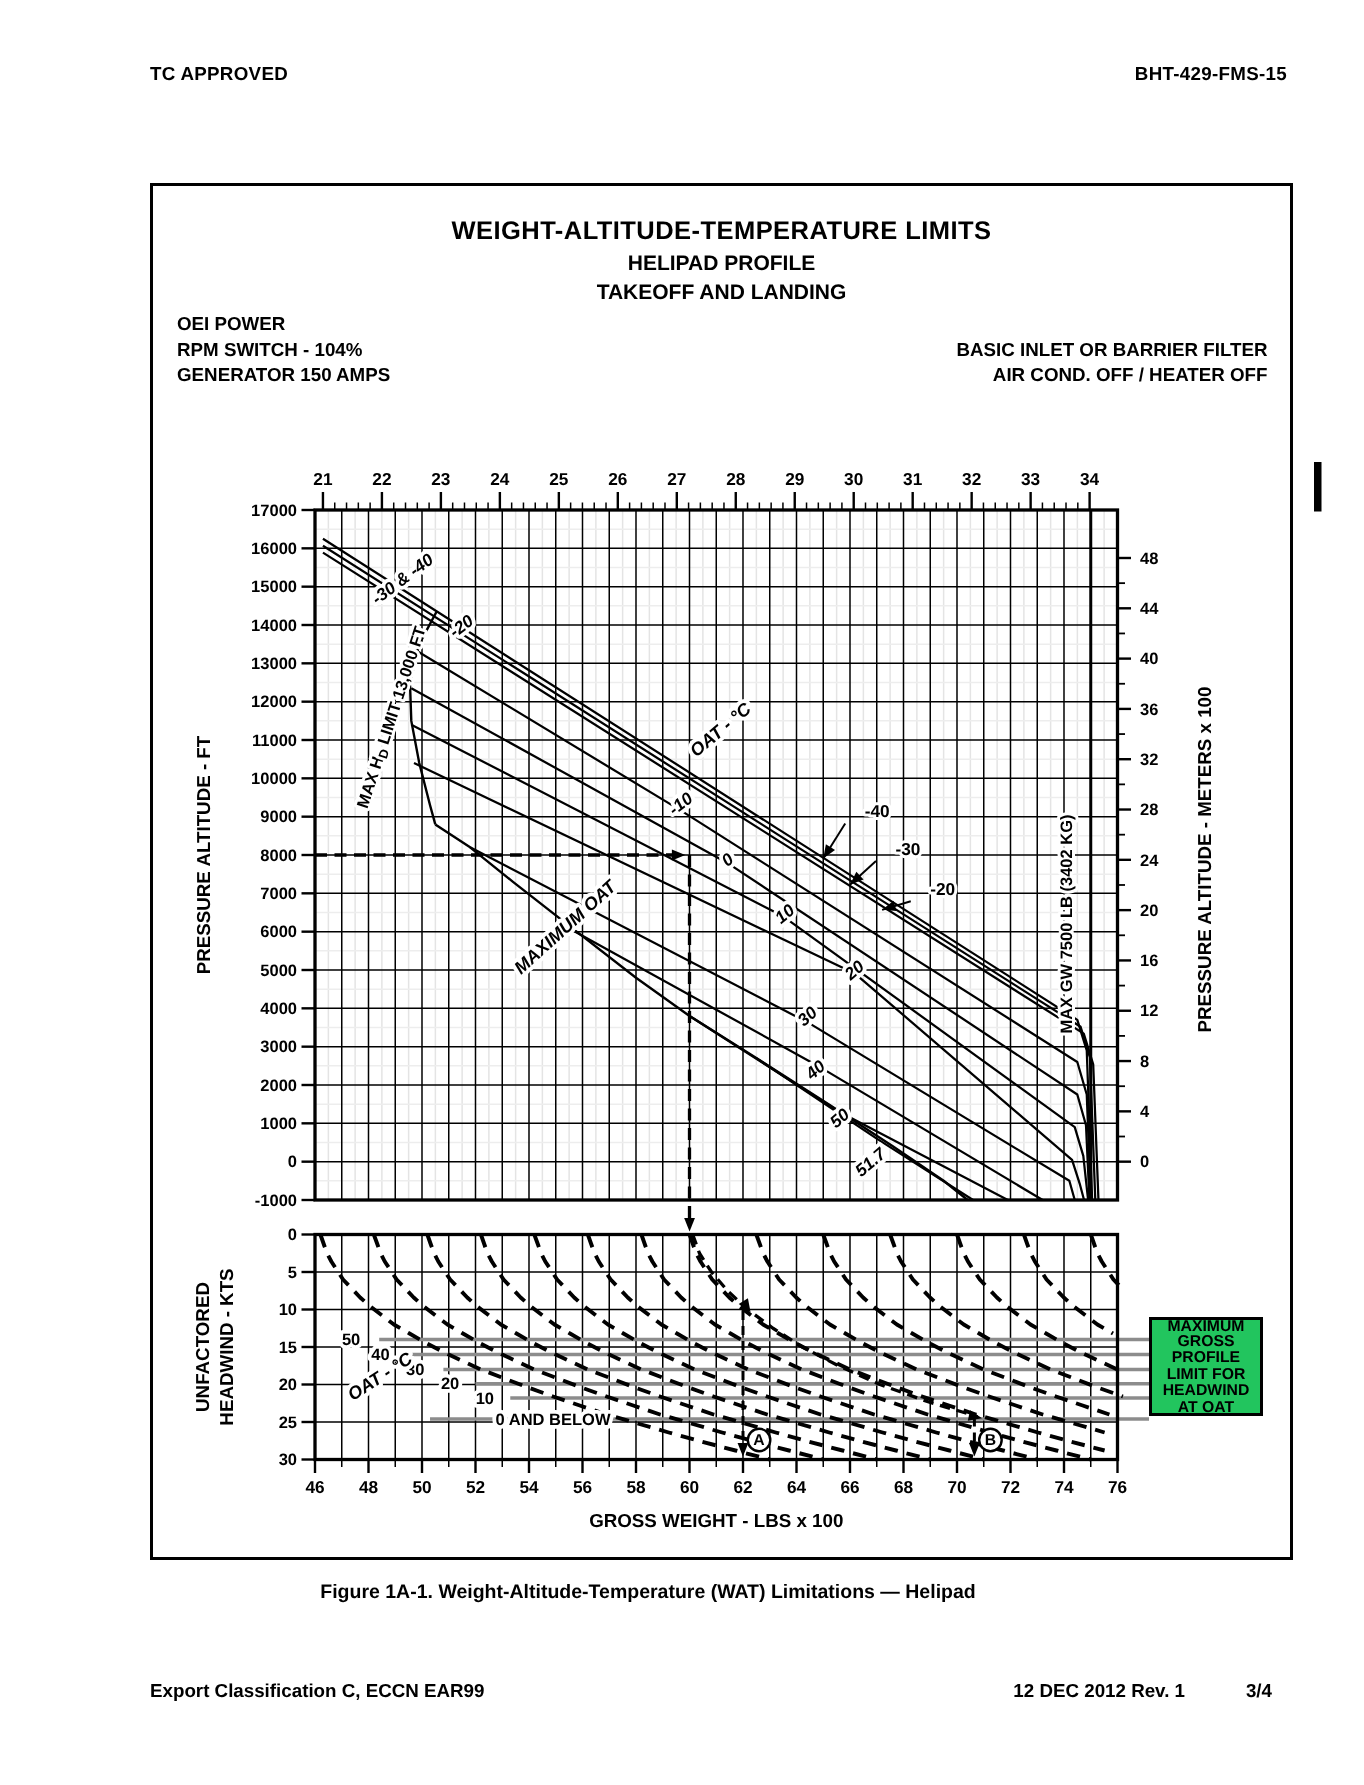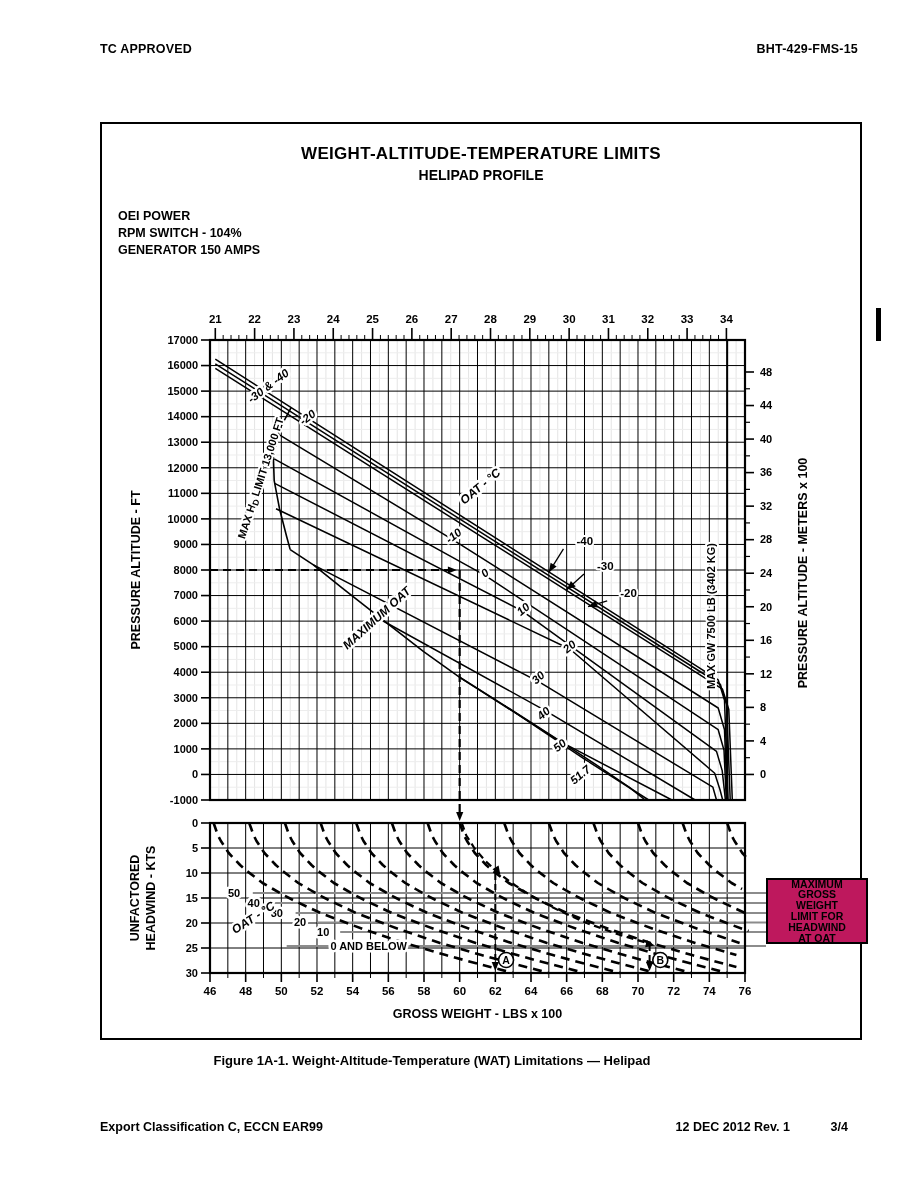--- a/index.html
+++ b/index.html
@@ -9,42 +9,47 @@
   .hdr{font-size:12.5px;letter-spacing:.2px;}
   #figure-box{left:100px;top:122px;width:762px;height:918px;}
   #figure-border{position:absolute;inset:0;border:2px solid #000;pointer-events:none;}
   .title-main{width:100%;text-align:center;font-size:17px;letter-spacing:.3px;}
   .title-sub{width:100%;text-align:center;font-size:14px;}
   .cond{font-size:12.5px;line-height:17px;}
   .cond-right{text-align:right;}
   .axis-top-title{width:100%;text-align:center;font-size:12.5px;}
   #chart-svg{position:absolute;left:0;top:0;}
   svg text{font-family:"Liberation Sans",sans-serif;font-weight:bold;fill:#000;}
-  #side-box{left:666px;top:756px;width:102px;height:66px;border:2px solid #000;
+  #side-box{left:666px;top:756px;width:76px;height:66px;border:2px solid #000;
             box-sizing:border-box;display:flex;flex-direction:column;justify-content:center;
-            text-align:center;font-size:10.5px;line-height:10.8px;background:#be185d;}
+            text-align:center;font-size:10.5px;line-height:10.8px;background:#22c55e;}
   #caption{left:0;top:1053px;width:864px;text-align:center;font-size:13px;}
   .ftr{font-size:12.5px;}
   #change-bar{left:876px;top:308px;width:5px;height:33px;background:#000;}
 </style>
 </head>
 <body>
 
 <div class="abs hdr" style="left:100px;top:42px;">TC APPROVED</div>
 <div class="abs hdr" style="right:51px;top:42px;margin-left:45px;">BHT-429-FMS-15</div>
 
 <div class="abs" id="figure-box">
   <div id="figure-border"></div>
   <div class="abs title-sub" style="top:45px;">HELIPAD PROFILE</div>
   <div class="abs title-main" style="top:22px;">WEIGHT-ALTITUDE-TEMPERATURE LIMITS</div>
+  <div class="abs title-sub" style="top:64px;">TAKEOFF AND LANDING</div>
 
   <div class="abs cond" style="left:18px;top:86px;">
     <div>OEI POWER</div>
     <div>RPM SWITCH - 104%</div>
     <div>GENERATOR 150 AMPS</div>
+  </div>
+  <div class="abs cond cond-right" style="right:17px;top:103px;">
+    <div>BASIC INLET OR BARRIER FILTER</div>
+    <div>AIR COND. OFF  /  HEATER OFF</div>
   </div>
 
 
   <svg id="chart-svg" width="762" height="918" viewBox="0 0 762 918">
       <g>
         <line x1="118.916665" y1="218" x2="118.916665" y2="678" stroke="#e4e4e4" stroke-width="1"></line>
         <line x1="136.749995" y1="218" x2="136.749995" y2="678" stroke="#e4e4e4" stroke-width="1"></line>
         <line x1="154.583325" y1="218" x2="154.583325" y2="678" stroke="#e4e4e4" stroke-width="1"></line>
         <line x1="172.416655" y1="218" x2="172.416655" y2="678" stroke="#e4e4e4" stroke-width="1"></line>
         <line x1="190.24998499999998" y1="218" x2="190.24998499999998" y2="678" stroke="#e4e4e4" stroke-width="1"></line>
@@ -505,21 +510,21 @@
         <text x="707" y="451" font-size="12.5" text-anchor="middle" style="paint-order:stroke;stroke:#fff;stroke-width:0px;stroke-linejoin:round" transform="rotate(-90 707 451)">PRESSURE ALTITUDE  -  METERS x 100</text>
         <text x="39" y="776" font-size="12.5" text-anchor="middle" style="paint-order:stroke;stroke:#fff;stroke-width:0px;stroke-linejoin:round" transform="rotate(-90 39 776)">UNFACTORED</text>
         <text x="55" y="776" font-size="12.5" text-anchor="middle" style="paint-order:stroke;stroke:#fff;stroke-width:0px;stroke-linejoin:round" transform="rotate(-90 55 776)">HEADWIND  -  KTS</text>
         <text x="377.5" y="896" font-size="12.5" text-anchor="middle" style="paint-order:stroke;stroke:#fff;stroke-width:0px;stroke-linejoin:round">GROSS WEIGHT  -  LBS x 100</text>
       </g>
     </svg>
 
   <div class="abs" id="side-box">
     <div>MAXIMUM</div>
     <div>GROSS</div>
-    <div>WEIGHT</div>
+    <div>PROFILE</div>
     <div>LIMIT FOR</div>
     <div>HEADWIND</div>
     <div>AT OAT</div>
   </div>
 </div>
 
 <div class="abs" id="change-bar"></div>
 
 <div class="abs" id="caption">Figure 1A-1.   Weight-Altitude-Temperature (WAT) Limitations — Helipad</div>
 

